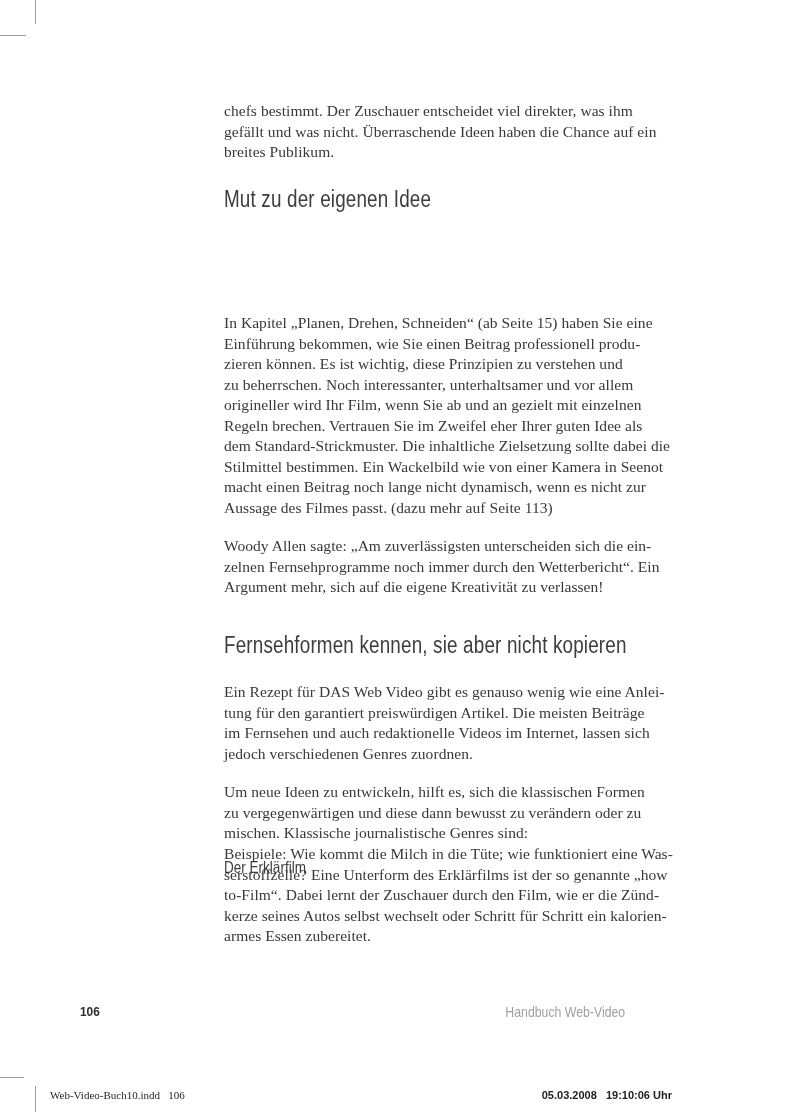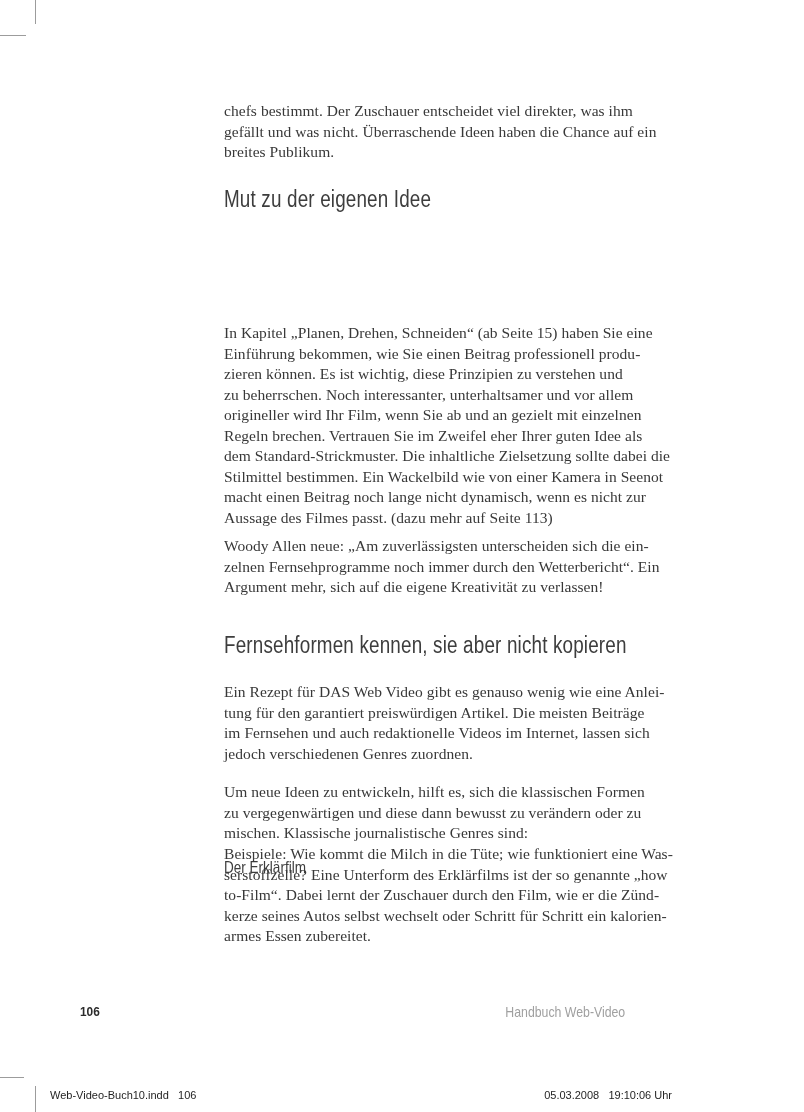--- a/index.html
+++ b/index.html
@@ -84,34 +84,35 @@
     font-size: 15px;
     color: #a0a0a0;
     transform: scaleX(0.82);
     transform-origin: 100% 50%;
     white-space: pre;
   }
   .slug-left {
     position: absolute;
     left: 50px;
     top: 1089px;
-    font-family: Liberation Sans, sans-serif;
+    font-family: Liberation Serif, serif;
     font-size: 11px;
     color: #1f1f1f;
     white-space: pre;
     text-align: right;
   }
   .slug-right {
     position: absolute;
     right: 44px;
     top: 1089px;
     font-family: "Liberation Sans", sans-serif;
     font-size: 11px;
     color: #1f1f1f;
     white-space: pre;
+    font-weight: bold;
   }
 </style>
 </head>
 <body>
 
 <div class="sheet">
 
   <div class="crop v crop-tl-v"></div>
   <div class="crop h crop-tl-h"></div>
   <div class="crop v crop-tr-v"></div>
@@ -121,32 +122,32 @@
   <div class="crop h crop-br-h"></div>
   <div class="crop v crop-br-v"></div>
 
   <div class="para" style="top:101px">chefs bestimmt. Der Zuschauer entscheidet viel direkter, was ihm
 gefällt und was nicht. Überraschende Ideen haben die Chance auf ein
 breites Publikum.</div>
 
   <div class="heading" style="top:186px">Mut zu der eigenen Idee</div>
 
 
-  <div class="para" style="top:323px">In Kapitel „Planen, Drehen, Schneiden“ (ab Seite 15) haben Sie eine
+  <div class="para" style="top:313px">In Kapitel „Planen, Drehen, Schneiden“ (ab Seite 15) haben Sie eine
 Einführung bekommen, wie Sie einen Beitrag professionell produ-
 zieren können. Es ist wichtig, diese Prinzipien zu verstehen und
 zu beherrschen. Noch interessanter, unterhaltsamer und vor allem
 origineller wird Ihr Film, wenn Sie ab und an gezielt mit einzelnen
 Regeln brechen. Vertrauen Sie im Zweifel eher Ihrer guten Idee als
 dem Standard-Strickmuster. Die inhaltliche Zielsetzung sollte dabei die
 Stilmittel bestimmen. Ein Wackelbild wie von einer Kamera in Seenot
 macht einen Beitrag noch lange nicht dynamisch, wenn es nicht zur
 Aussage des Filmes passt. (dazu mehr auf Seite 113)</div>
 
-  <div class="para" style="top:536px">Woody Allen neue: „Am zuverlässigsten unterscheiden sich die ein-
+  <div class="para" style="top:536px">Woody Allen sagte: „Am zuverlässigsten unterscheiden sich die ein-
 zelnen Fernsehprogramme noch immer durch den Wetterbericht“. Ein
 Argument mehr, sich auf die eigene Kreativität zu verlassen!</div>
 
   <div class="heading" style="top:632px">Fernsehformen kennen, sie aber nicht kopieren</div>
 
   <div class="para" style="top:782px">Um neue Ideen zu entwickeln, hilft es, sich die klassischen Formen
 zu vergegenwärtigen und diese dann bewusst zu verändern oder zu
 mischen. Klassische journalistische Genres sind:</div>
 
   <div class="para" style="top:682px">Ein Rezept für DAS Web Video gibt es genauso wenig wie eine Anlei-

